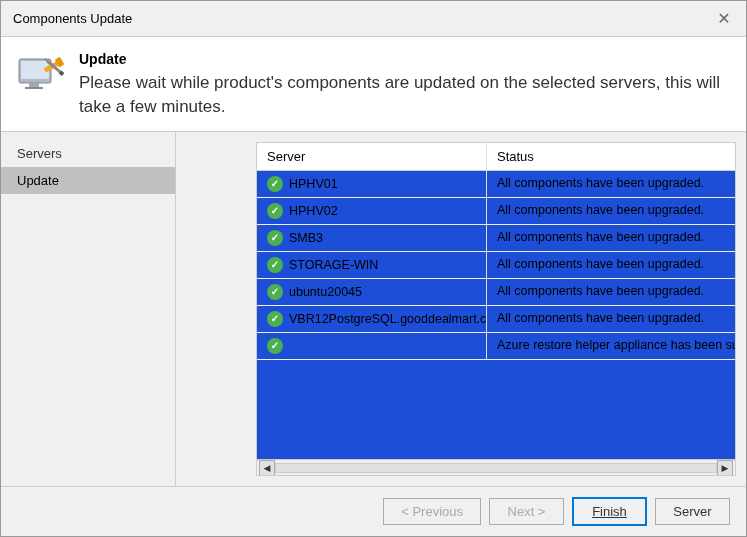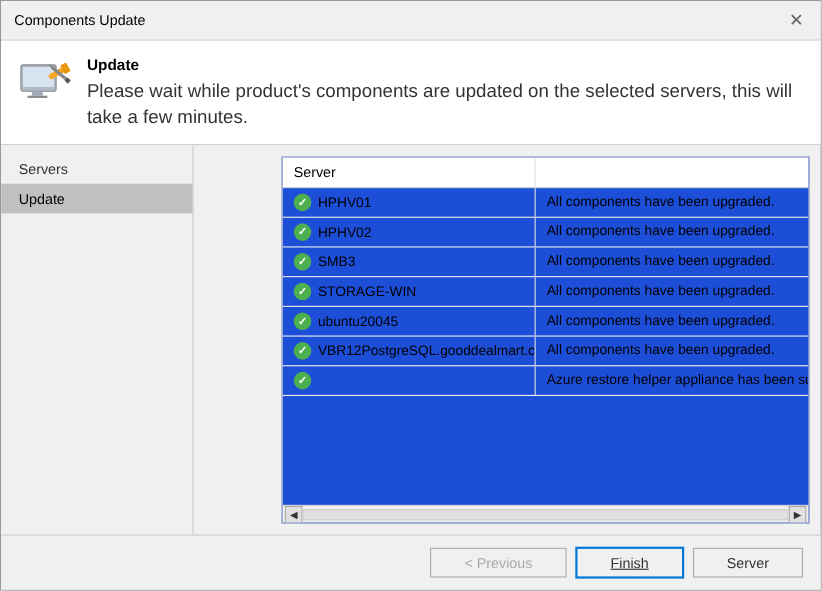--- a/index.html
+++ b/index.html
@@ -217,21 +217,21 @@
       display: flex;
       justify-content: flex-end;
       align-items: center;
       padding: 10px 16px;
       gap: 8px;
       background: #f0f0f0;
       border-top: 1px solid #ccc;
     }
 
     .btn {
-      padding: 5px 30px;
+      padding: 5px 17px;
       font-size: 13px;
       font-family: "Segoe UI", sans-serif;
       cursor: pointer;
       border: 1px solid #aaa;
       background: #f0f0f0;
       color: #333;
       min-width: 75px;
     }
     .btn:disabled { color: #aaa; cursor: default; }
     .btn.primary {
@@ -296,20 +296,21 @@
       <div class="sidebar-item active">
         <span>Update</span>
       </div>
     </div>
 
     <div class="content-area">
       <div class="table-container">
 
         <div class="table-header">
           <div class="col-server">Server</div>
+          <div class="col-status">Status</div>
         </div>
 
         <div class="table-body" id="table-body">
 
         <div class="table-row">
               <div class="col-server">
                 <span class="check-icon">✓</span>
                 <span>HPHV01</span>
               </div>
               <div class="col-status">All components have been upgraded.</div>
@@ -361,16 +362,17 @@
           <div class="scroll-left">◀</div>
           <div class="scrollbar-track"></div>
           <div class="scroll-right">▶</div>
         </div>
       </div>
     </div>
   </div>
 
   <div class="footer">
     <button class="btn" disabled="">&lt; Previous</button>
+    <button class="btn" disabled="">Next &gt;</button>
     <button class="btn primary">Finish</button>
     <button class="btn">Server</button>
   </div>
 </div>
 
 </body></html>

